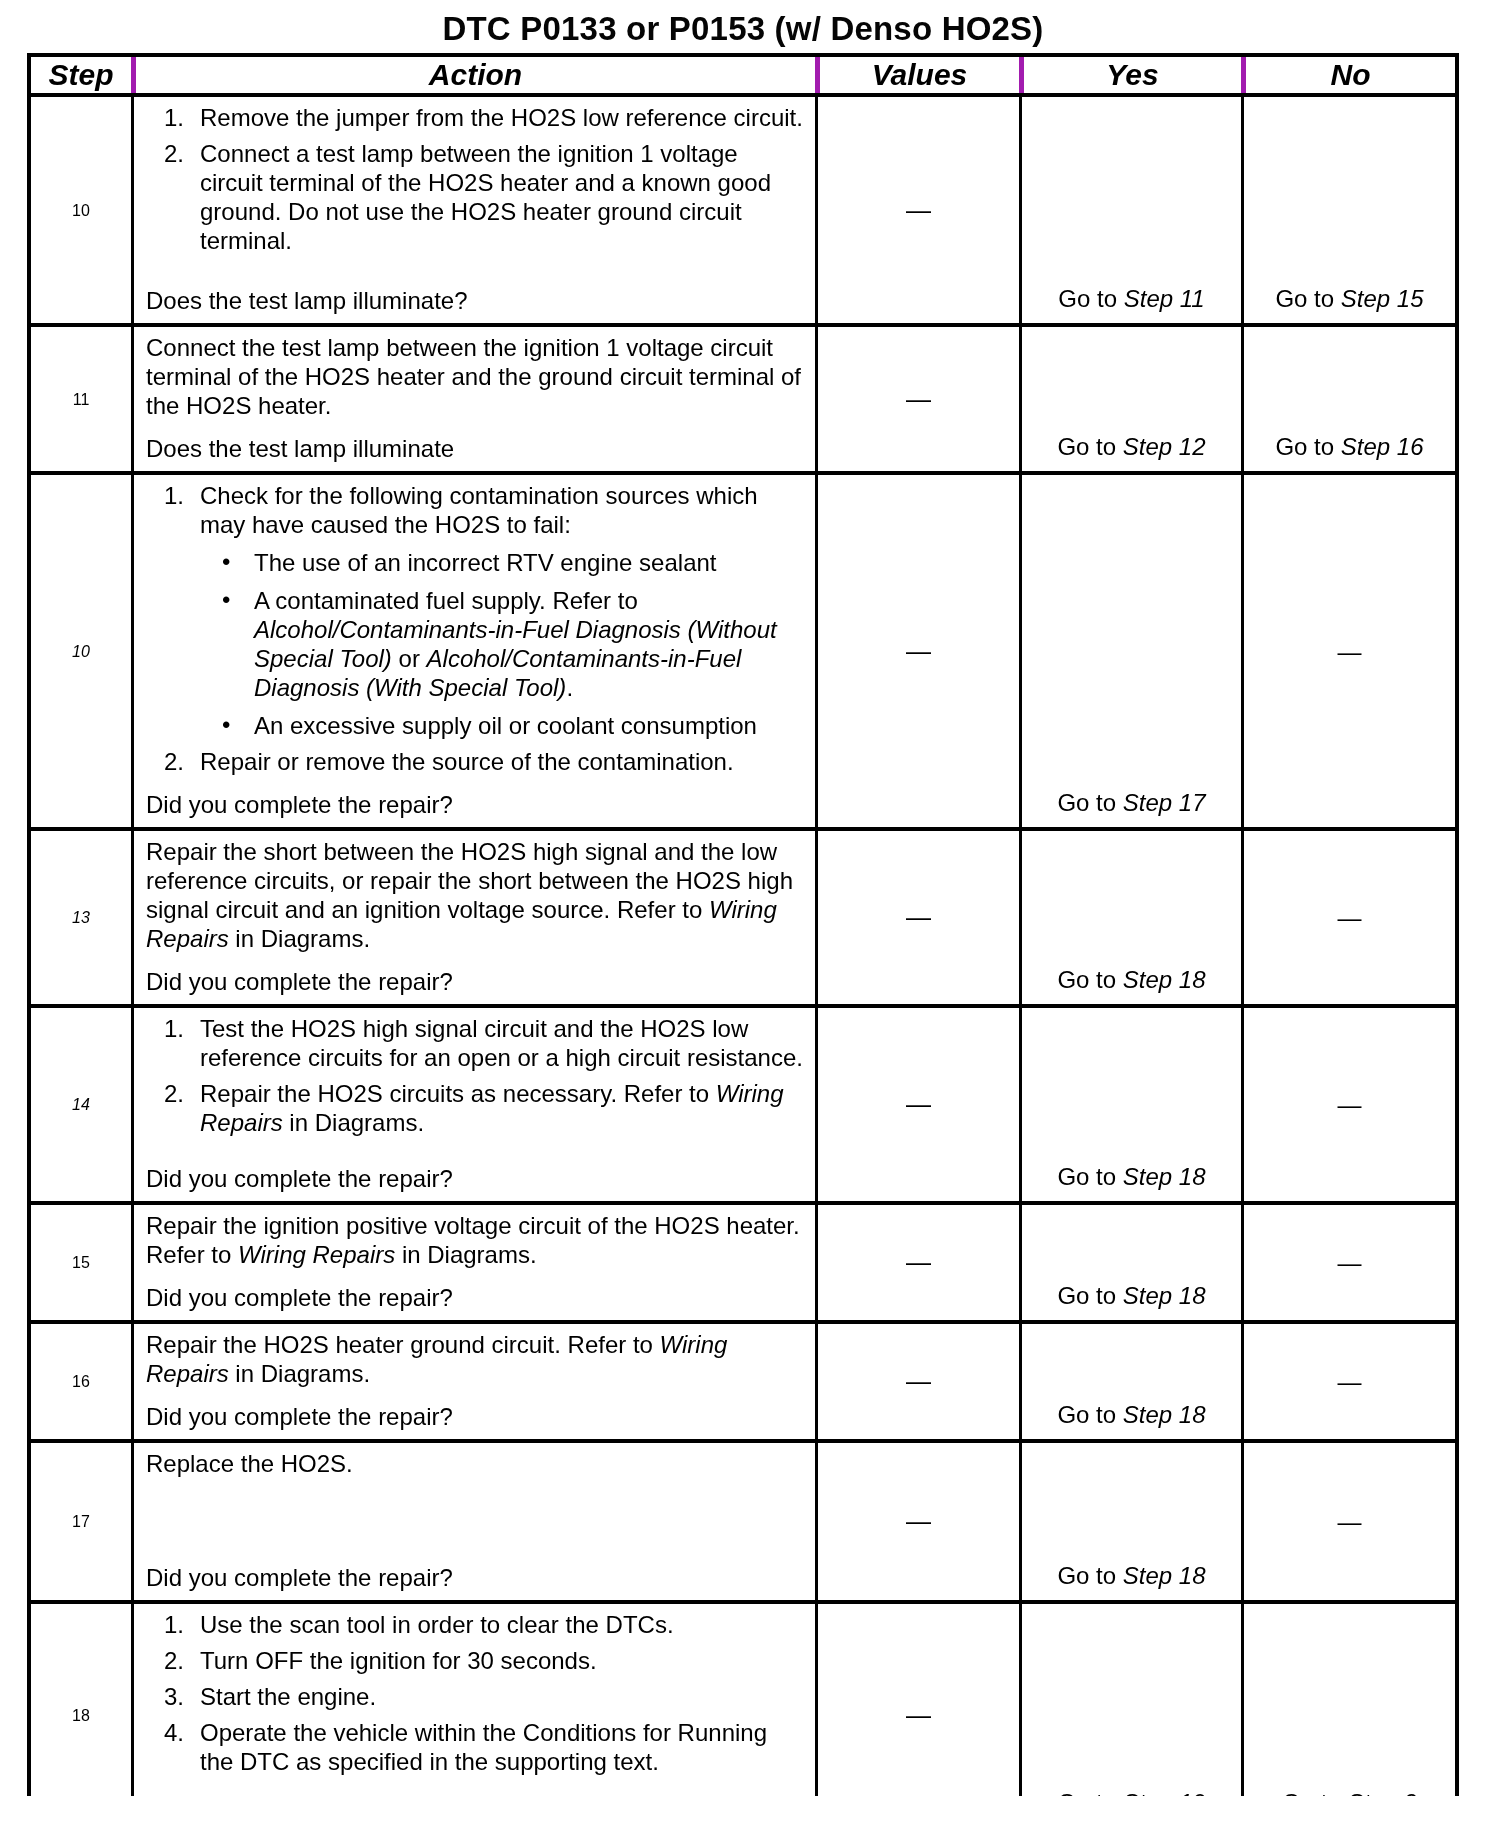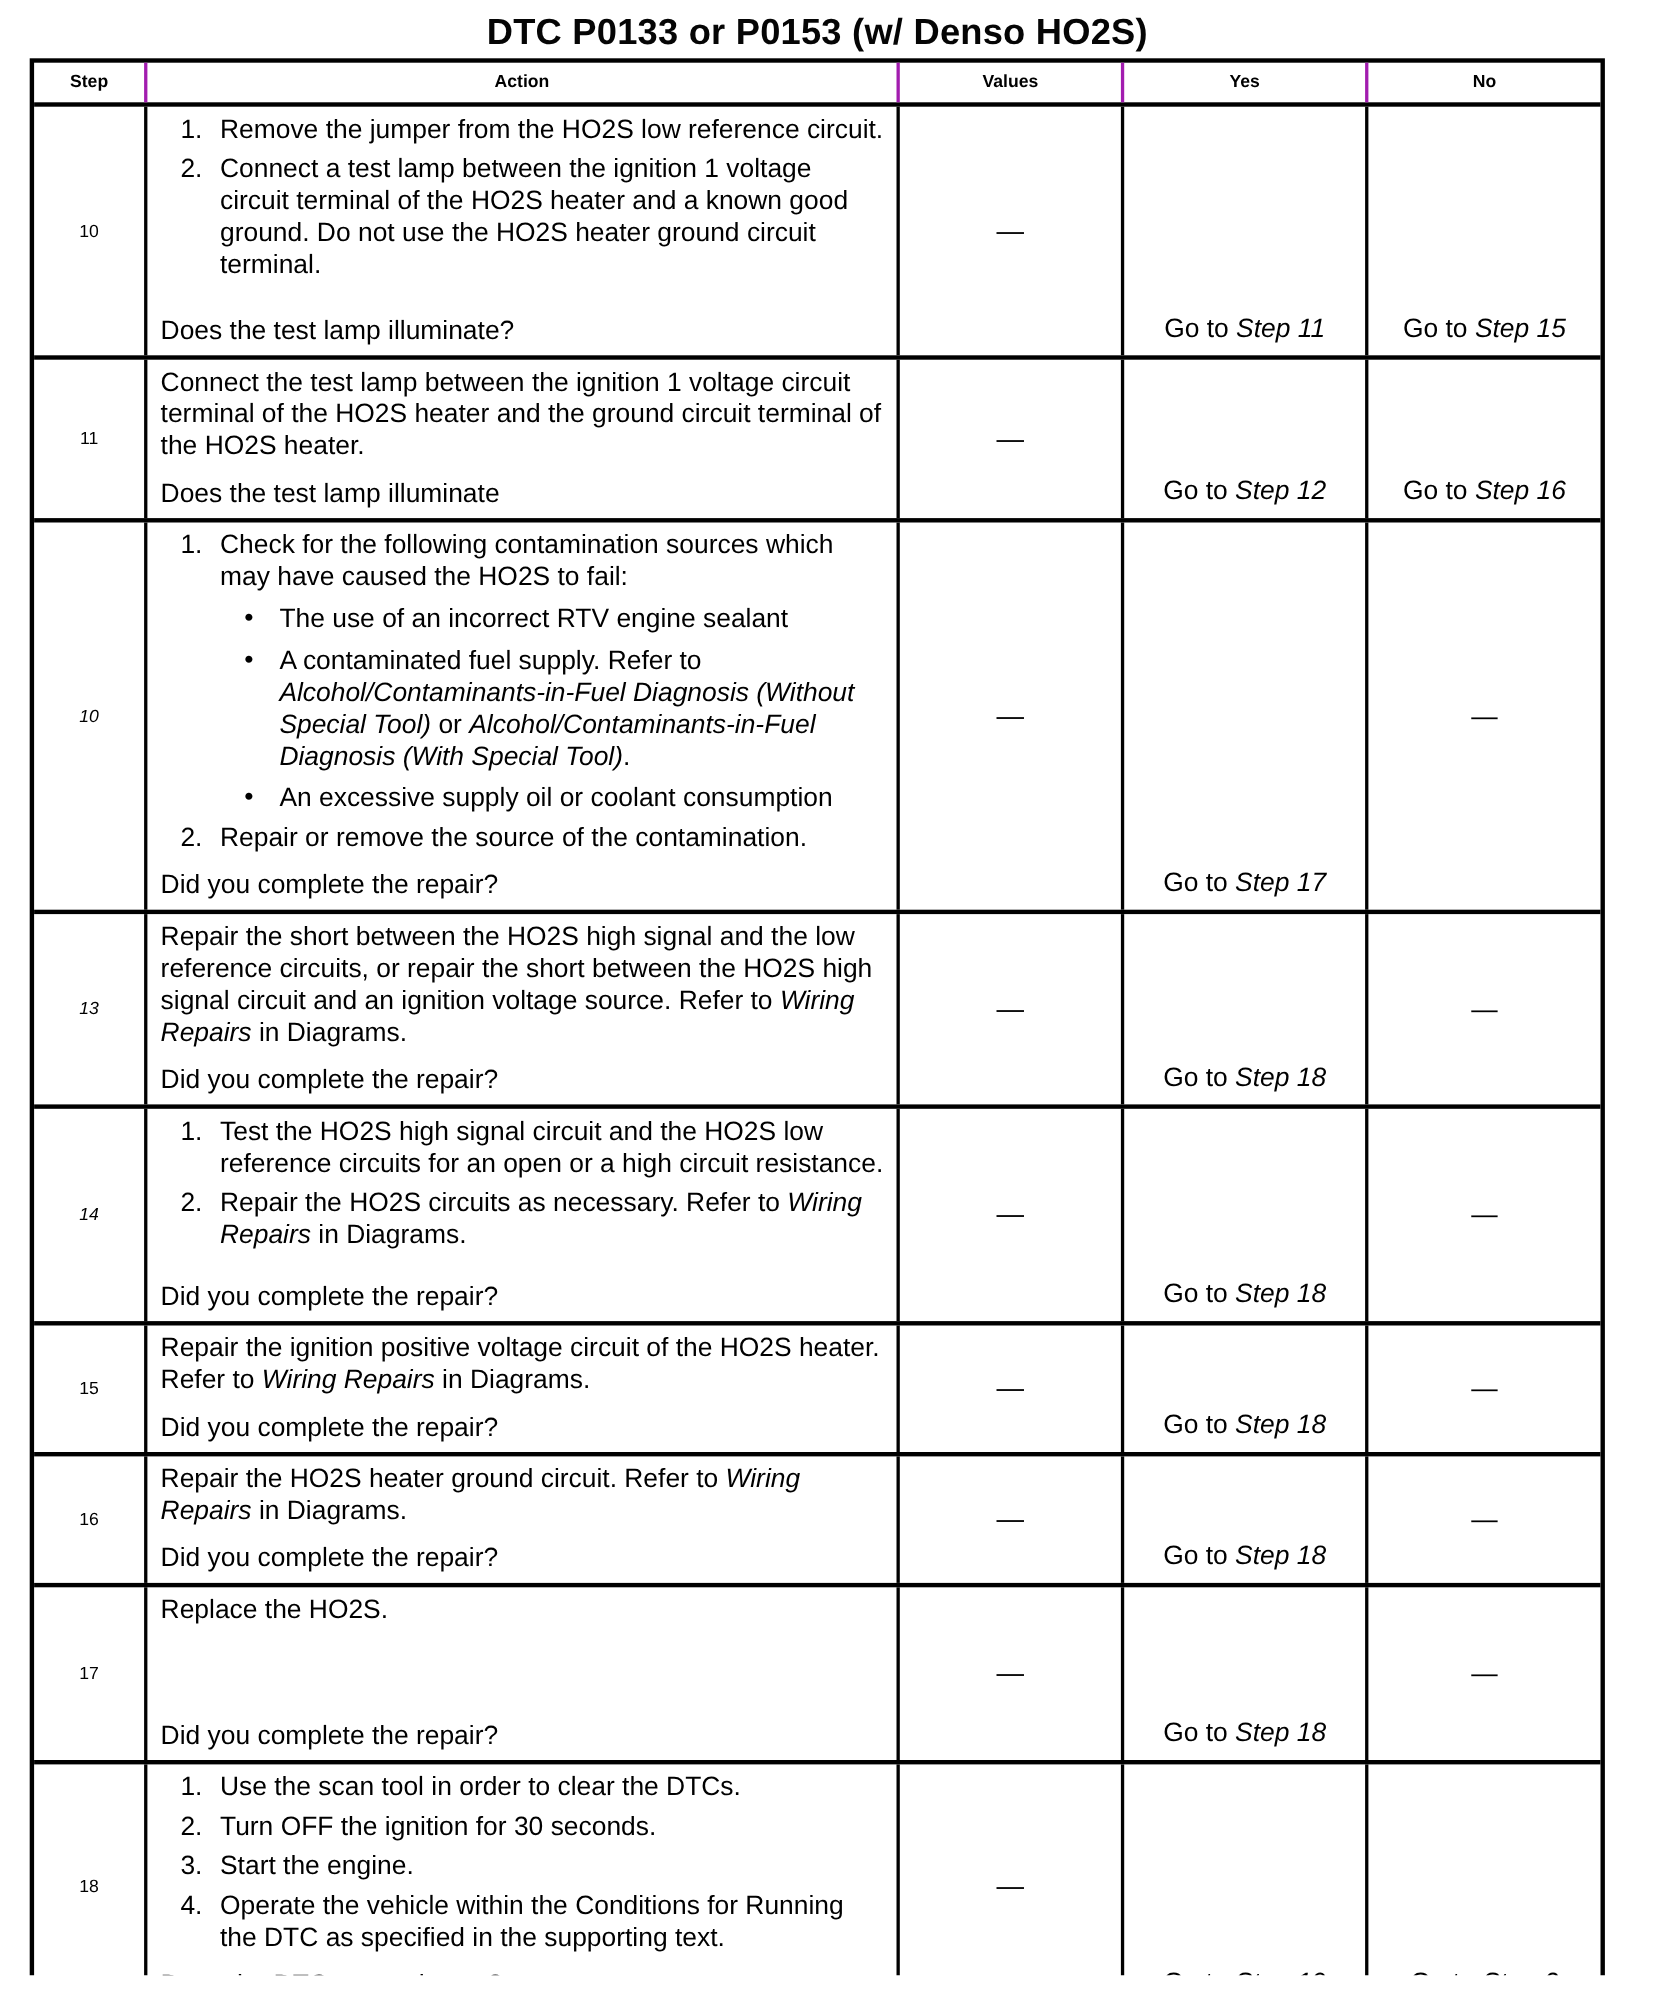--- a/index.html
+++ b/index.html
@@ -29,23 +29,24 @@
   }
   .t-header{
     display:grid;
     grid-template-columns:100px 684px 204px 222px 214px;
     height:36px;
   }
   .t-header .hcell{
     box-sizing:border-box;
     display:flex;align-items:center;justify-content:center;
     font-weight:700;
-    font-size:16px;
-  }
-  .hcell + .hcell{border-left:3px solid #a21caf;}
+    font-size:30px;
+    font-style:italic;
+  }
+  .hcell + .hcell{border-left:5px solid #a21caf;}
   .row{
     display:grid;
     grid-template-columns:100px 684px 204px 222px 214px;
     border-top:4px solid #000;
     box-sizing:border-box;
   }
   #rows .row:nth-child(1){min-height:230px;}
   #rows .row:nth-child(2){min-height:118px;}
   #rows .row:nth-child(3){min-height:326px;}
   #rows .row:nth-child(4){min-height:162px;}

